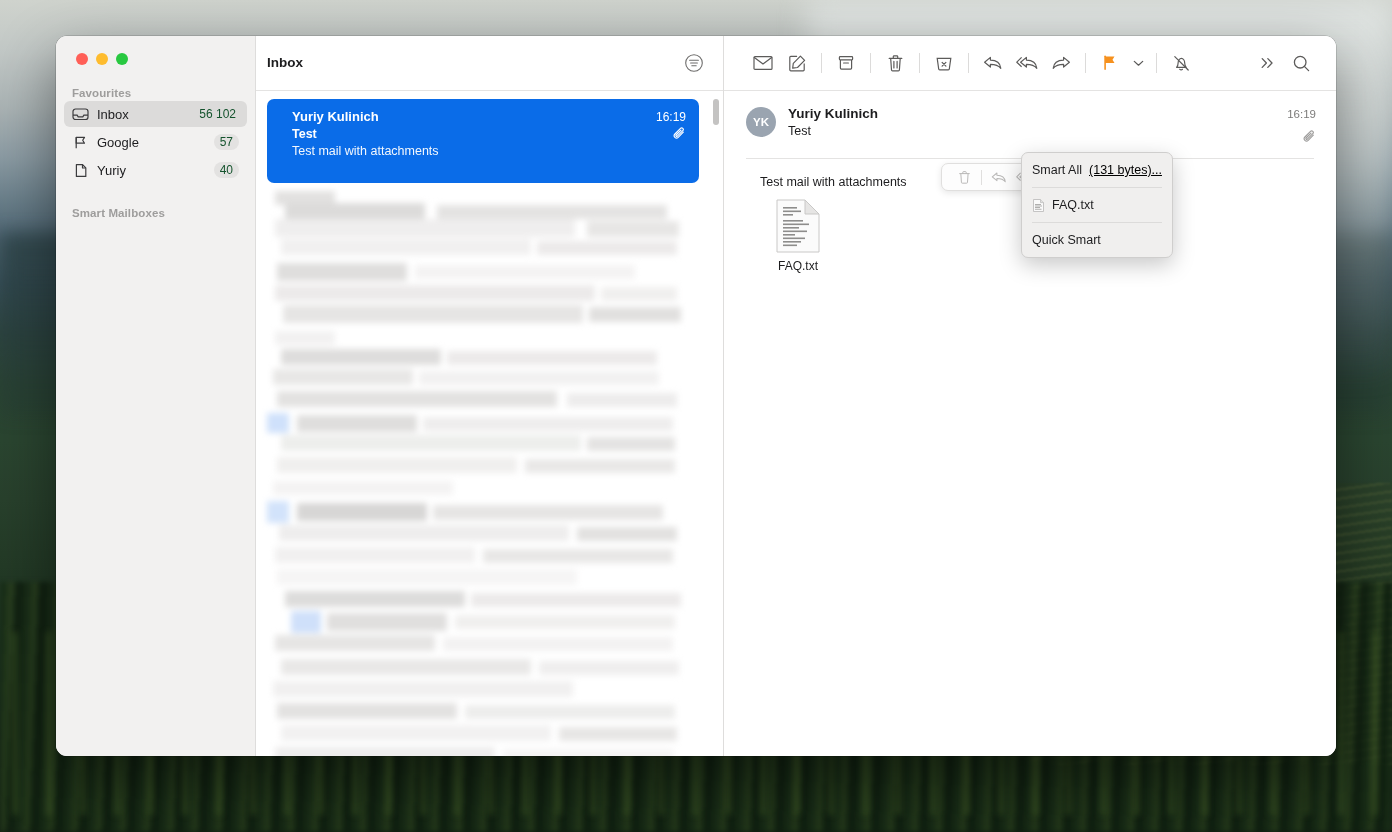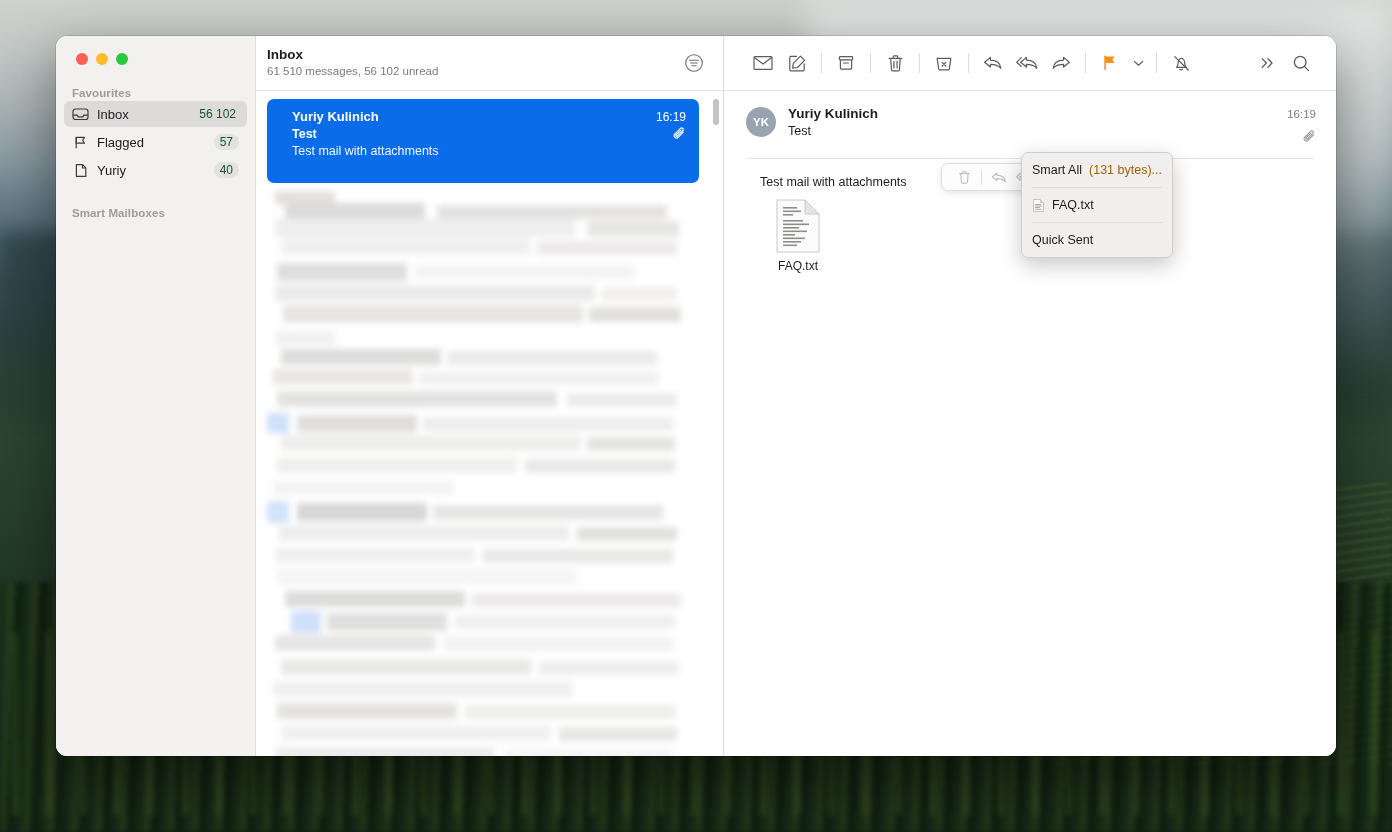--- a/index.html
+++ b/index.html
@@ -264,21 +264,21 @@
     border-radius: 7px;
     box-shadow: 0 7px 22px rgba(0,0,0,0.22);
     padding: 5px 0;
     z-index: 10;
   }
   .pop-item {
     height: 24px; display: flex; align-items: center;
     padding: 0 10px; font-size: 12.5px; color: #1d1d1f;
     gap: 7px; white-space: nowrap;
   }
-  .pop-item .dim { color: #a16207; }
+  .pop-item .dim { color: #000000; text-decoration: underline; }
   .pop-sep { height: 1px; background: #dcdbda; margin: 5px 10px; }
   .pop-ico { width: 13px; flex: 0 0 13px; display: flex; align-items: center; justify-content: center; }
   svg { display: block; }
 </style>
 </head>
 <body>
 
 <div id="desktop">
   <div class="ridge"></div>
   <div class="mist"></div>
@@ -309,21 +309,21 @@
           <span class="sb-count plain">56 102</span>
         </div>
 
         <div class="sb-item">
           <span class="sb-ico">
             <svg width="15" height="15" viewBox="0 0 15 15" fill="none" stroke="currentColor" stroke-width="1.2" stroke-linejoin="round">
               <path d="M3.2 13.2V2.2"></path>
               <path d="M3.2 2.4h8.3l-1.8 2.9 1.8 2.9H3.2z"></path>
             </svg>
           </span>
-          <span class="sb-label">Flagged</span>
+          <span class="sb-label">Google</span>
           <span class="sb-count pill">57</span>
         </div>
 
         <div class="sb-item">
           <span class="sb-ico">
             <svg width="14" height="15" viewBox="0 0 14 15" fill="none" stroke="currentColor" stroke-width="1.2" stroke-linejoin="round">
               <path d="M2.4 1.6h6.2l3.2 3.3v8.5H2.4z"></path>
               <path d="M8.5 1.7v3.3h3.2"></path>
             </svg>
           </span>
@@ -337,21 +337,20 @@
         <div class="sb-section">Smart Mailboxes</div>
       </div>
 
 
     </div>
 
     <div class="msglist">
       <div class="msglist-head">
         <div class="titles">
           <div class="mh-title">Inbox</div>
-          <div class="mh-sub">61 510 messages, 56 102 unread</div>
         </div>
         <div class="filter-btn">
           <svg width="22" height="22" viewBox="0 0 22 22" fill="none" stroke="currentColor" stroke-width="1.1">
             <circle cx="11" cy="11" r="8.3"></circle>
             <path d="M6.6 8.2h8.8M7.6 11h6.8M8.8 13.8h4.4" stroke-linecap="round"></path>
           </svg>
         </div>
       </div>
 
       <div class="msglist-body">
@@ -623,19 +622,19 @@
                 <rect x="2" y="6.6" width="7" height="0.8"></rect>
                 <rect x="2" y="8.2" width="5" height="0.8"></rect>
                 <rect x="2" y="9.8" width="6.5" height="0.8"></rect>
               </g>
             </svg>
           </span>
           <span>FAQ.txt</span>
         </div>
         <div class="pop-sep"></div>
         <div class="pop-item">
-          <span>Quick Sent</span>
+          <span>Quick Smart</span>
         </div>
       </div>
 
     </div>
   </div>
 </div>
 
 </body></html>

